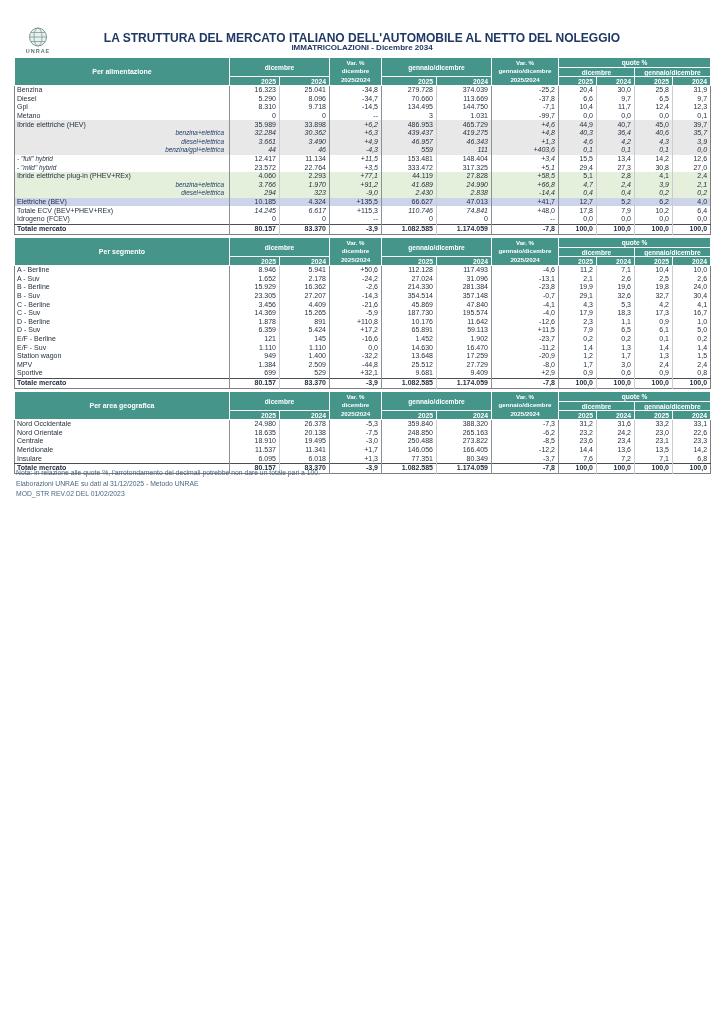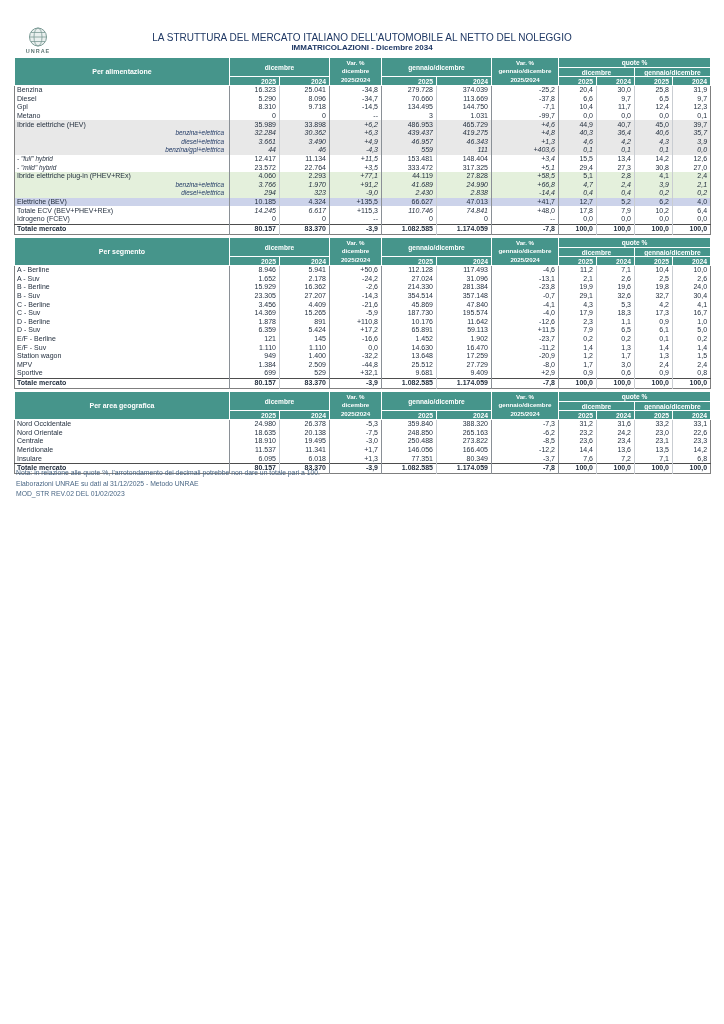--- a/index.html
+++ b/index.html
@@ -11,21 +11,21 @@
   body{font-family:"Liberation Sans", sans-serif;}
   .page{position:relative;width:724px;height:1024px;background:#ffffff;overflow:hidden;}
 
   
   .logo{position:absolute;left:20px;top:27px;width:36px;text-align:center;}
   .logo svg{display:block;margin:0 auto;}
   .logo-text{font-size:5.5px;font-weight:bold;letter-spacing:1px;color:#5F7775;margin-top:-1px;}
 
   
   .titles{position:absolute;left:0;top:33px;width:100%;text-align:center;color:var(--navy);}
-  .title-1{font-size:10px;font-weight:normal;line-height:10px;}
+  .title-1{font-size:12px;font-weight:bold;line-height:10px;}
   .title-2{font-size:8px;font-weight:bold;line-height:10px;}
 
   
   table.tbl{position:absolute;left:14px;width:696px;border-collapse:collapse;table-layout:fixed;
             border:1.5px solid #7F7F7F;}
   #tbl0{top:57px;} #tbl1{top:237px;} #tbl2{top:391px;}
 
   thead th{background:var(--teal);color:#fff;font-weight:bold;font-size:6.6px;border:1px solid #fff;
            padding:0 2px;text-align:center;vertical-align:middle;}
   thead tr:nth-child(1){height:10px;}

